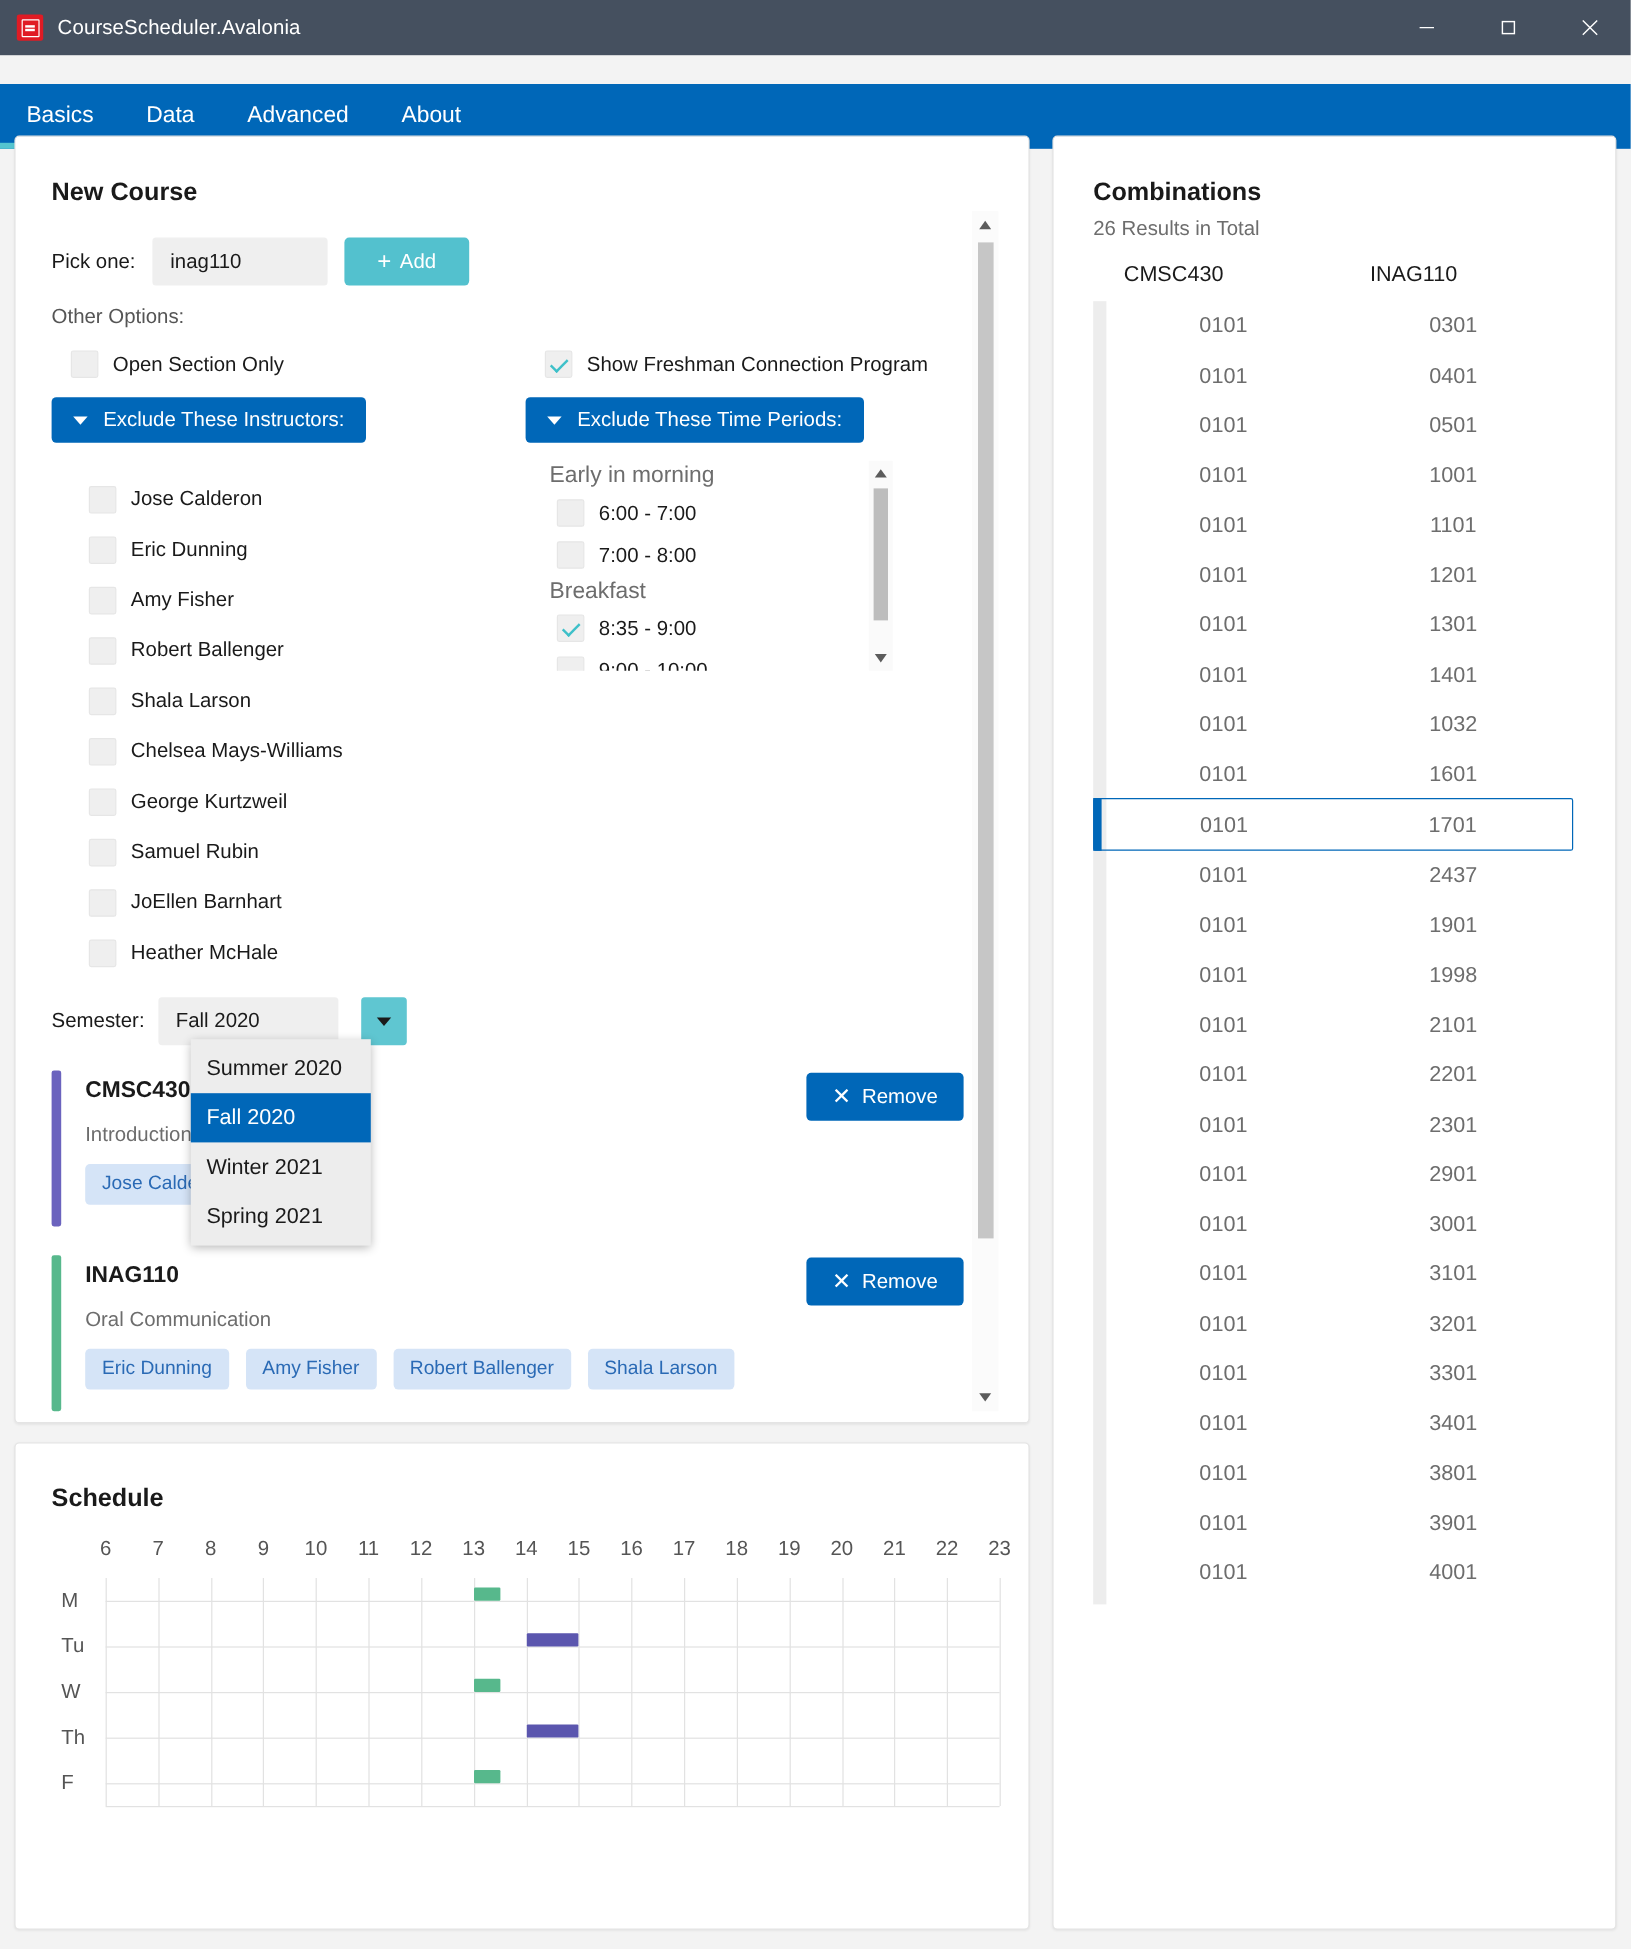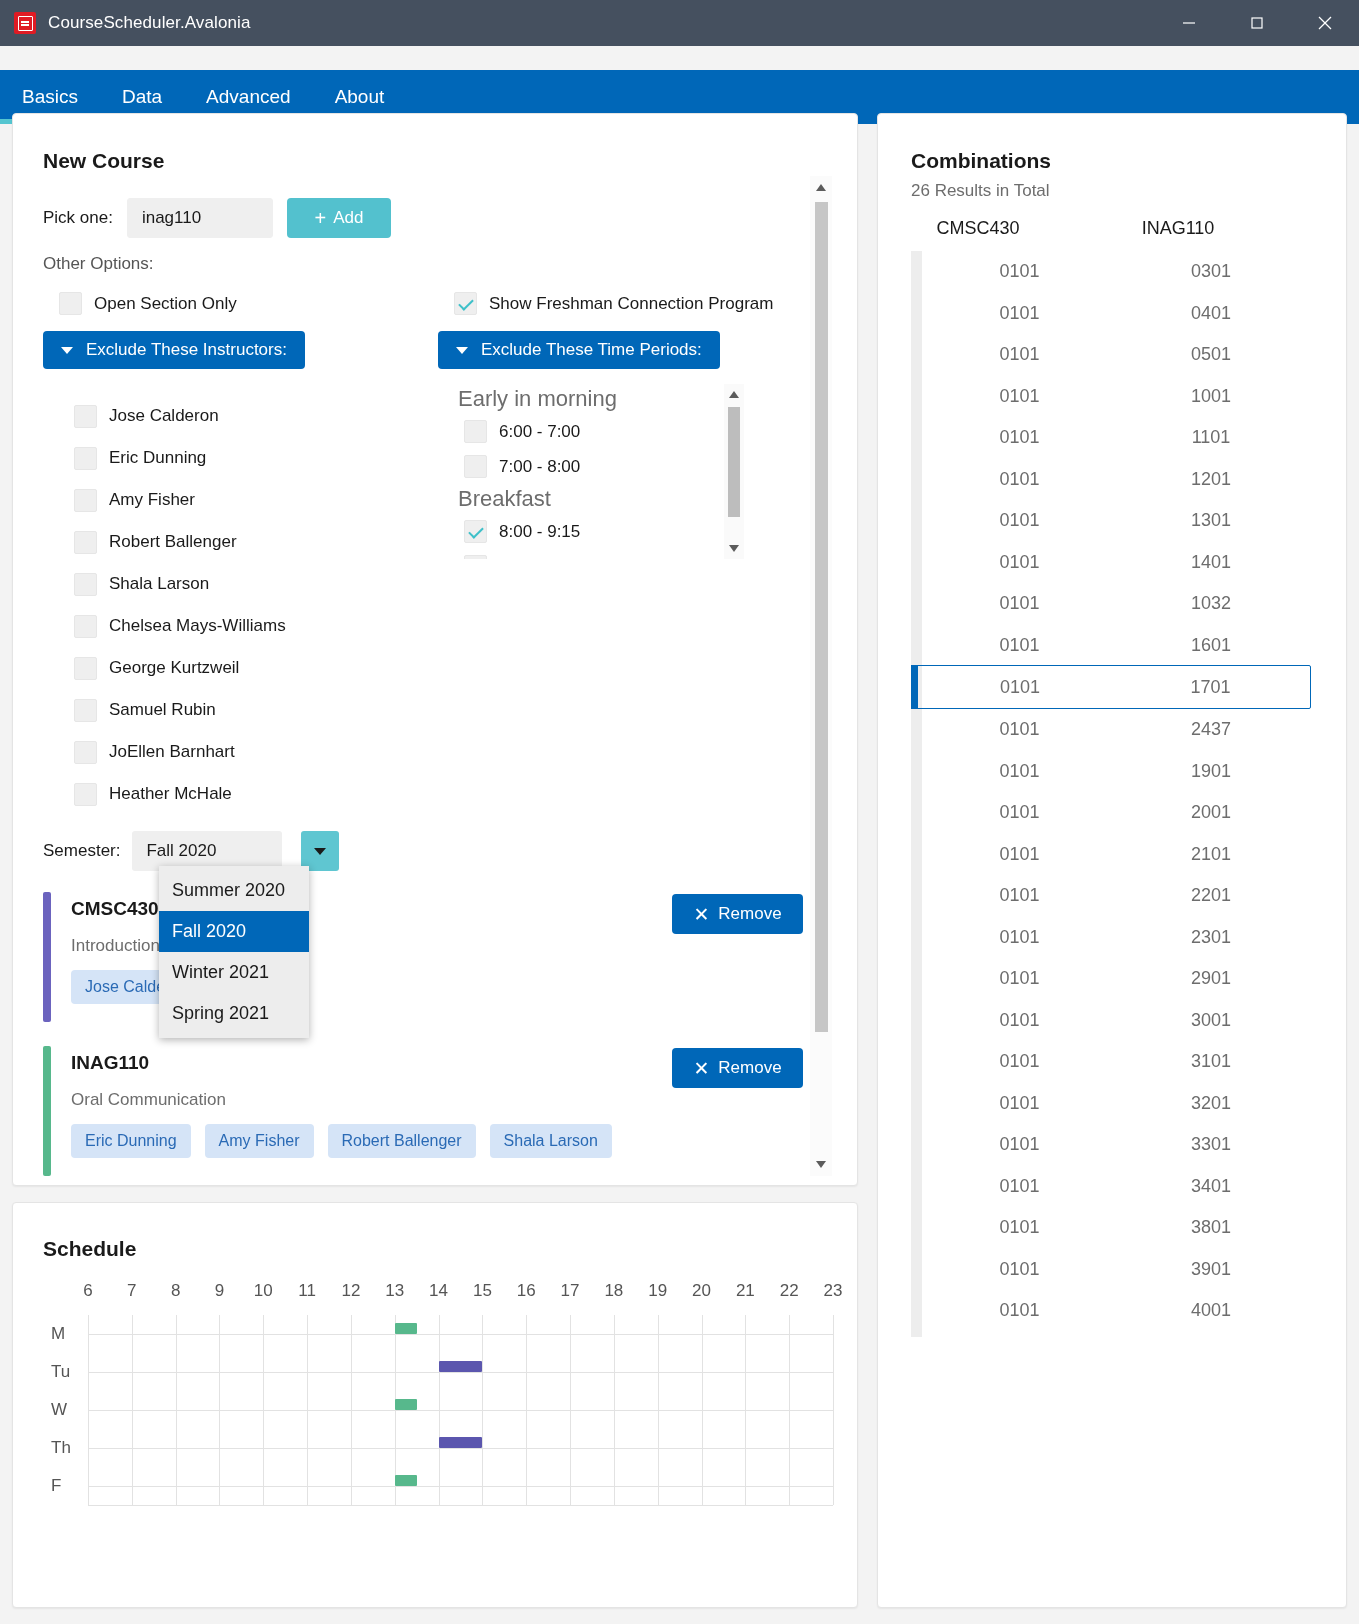--- a/index.html
+++ b/index.html
@@ -100,21 +100,21 @@
   .caret { width:0;height:0;border-left:6px solid transparent;border-right:6px solid transparent;border-top:7px solid #fff; }
   .exp-instr { position:absolute; left:30px; top:217px; }
   .exp-time  { position:absolute; left:425px; top:217px; }
 
   
   .instr-list { position:absolute; left:45px; top:281px; }
   .instr-list .cbrow { height:42px; }
 
   
   .time-box { position:absolute; left:437px; top:270px; width:290px; height:175px; overflow:hidden; }
-  .tp-group { font-size:22px; color:#6d6d6d; margin:2px 0 2px 8px; }
+  .tp-group { font-size:19px; color:#6d6d6d; margin:2px 0 2px 8px; }
   .tp-item  { display:flex; align-items:center; gap:12px; height:35px; margin-left:14px; }
   .tp-item .cblabel { font-size:17px; }
 
   .tp-scroll { position:absolute; left:711px; top:270px; width:20px; height:175px; background:#fafafa; }
   .tp-scroll .arr-up, .tp-scroll .arr-dn { position:absolute; left:5px; width:0;height:0;
     border-left:5px solid transparent;border-right:5px solid transparent; }
   .tp-scroll .arr-up { top:7px; border-bottom:7px solid #5c5c5c; }
   .tp-scroll .arr-dn { bottom:7px; border-top:7px solid #5c5c5c; }
   .tp-scroll .thumb { position:absolute; left:4px; top:23px; width:12px; height:110px; background:#bdbdbd; }
 
@@ -322,21 +322,21 @@
             <span class="cb"></span>
             <span class="cblabel">6:00 - 7:00</span>
           </div>
         <div class="tp-item">
             <span class="cb"></span>
             <span class="cblabel">7:00 - 8:00</span>
           </div>
         <div class="tp-group">Breakfast</div>
         <div class="tp-item">
             <span class="cb checked"></span>
-            <span class="cblabel">8:00 - 9:15</span>
+            <span class="cblabel">8:35 - 9:00</span>
           </div>
         <div class="tp-item">
             <span class="cb"></span>
             <span class="cblabel">9:00 - 10:00</span>
           </div>
 
       </div>
 
       <div class="tp-scroll">
         <span class="arr-up"></span>
@@ -464,21 +464,21 @@
       <div class="cb-row">
           <span class="c1">0101</span>
           <span class="c2">2437</span>
         </div>
       <div class="cb-row">
           <span class="c1">0101</span>
           <span class="c2">1901</span>
         </div>
       <div class="cb-row">
           <span class="c1">0101</span>
-          <span class="c2">2001</span>
+          <span class="c2">1998</span>
         </div>
       <div class="cb-row">
           <span class="c1">0101</span>
           <span class="c2">2101</span>
         </div>
       <div class="cb-row">
           <span class="c1">0101</span>
           <span class="c2">2201</span>
         </div>
       <div class="cb-row">

